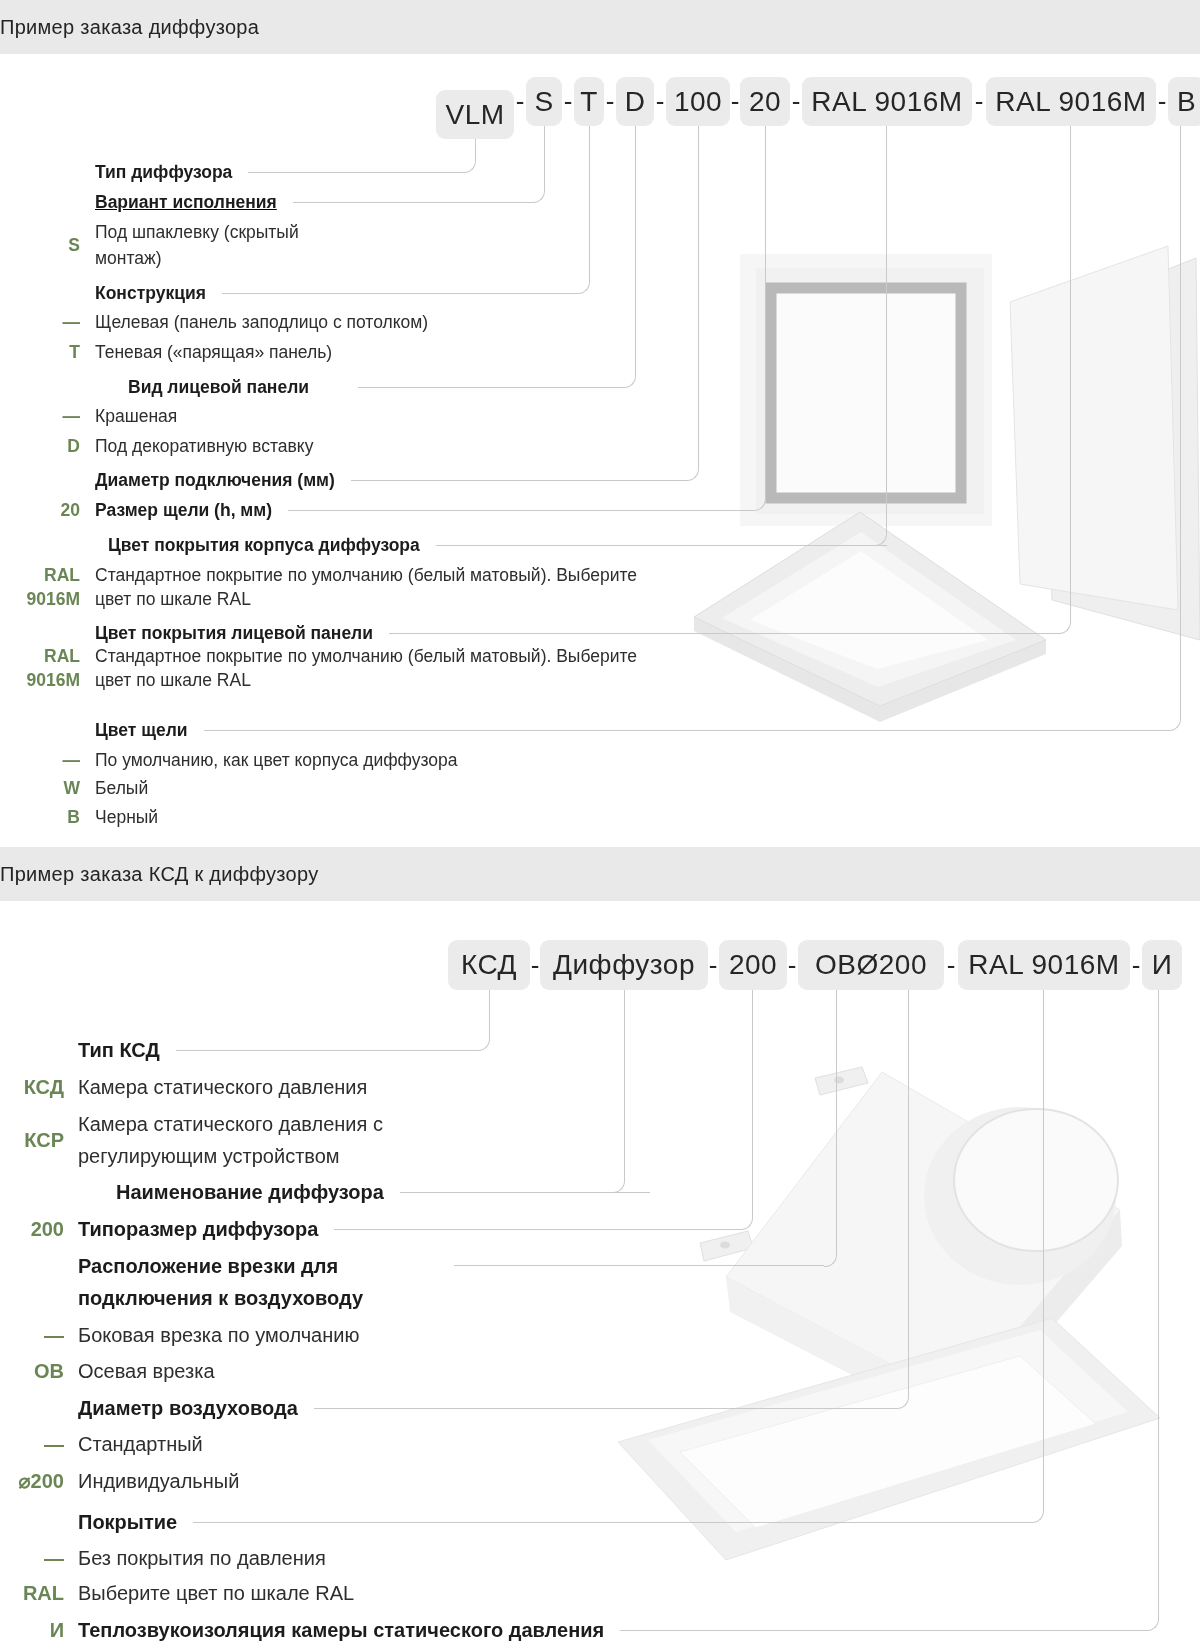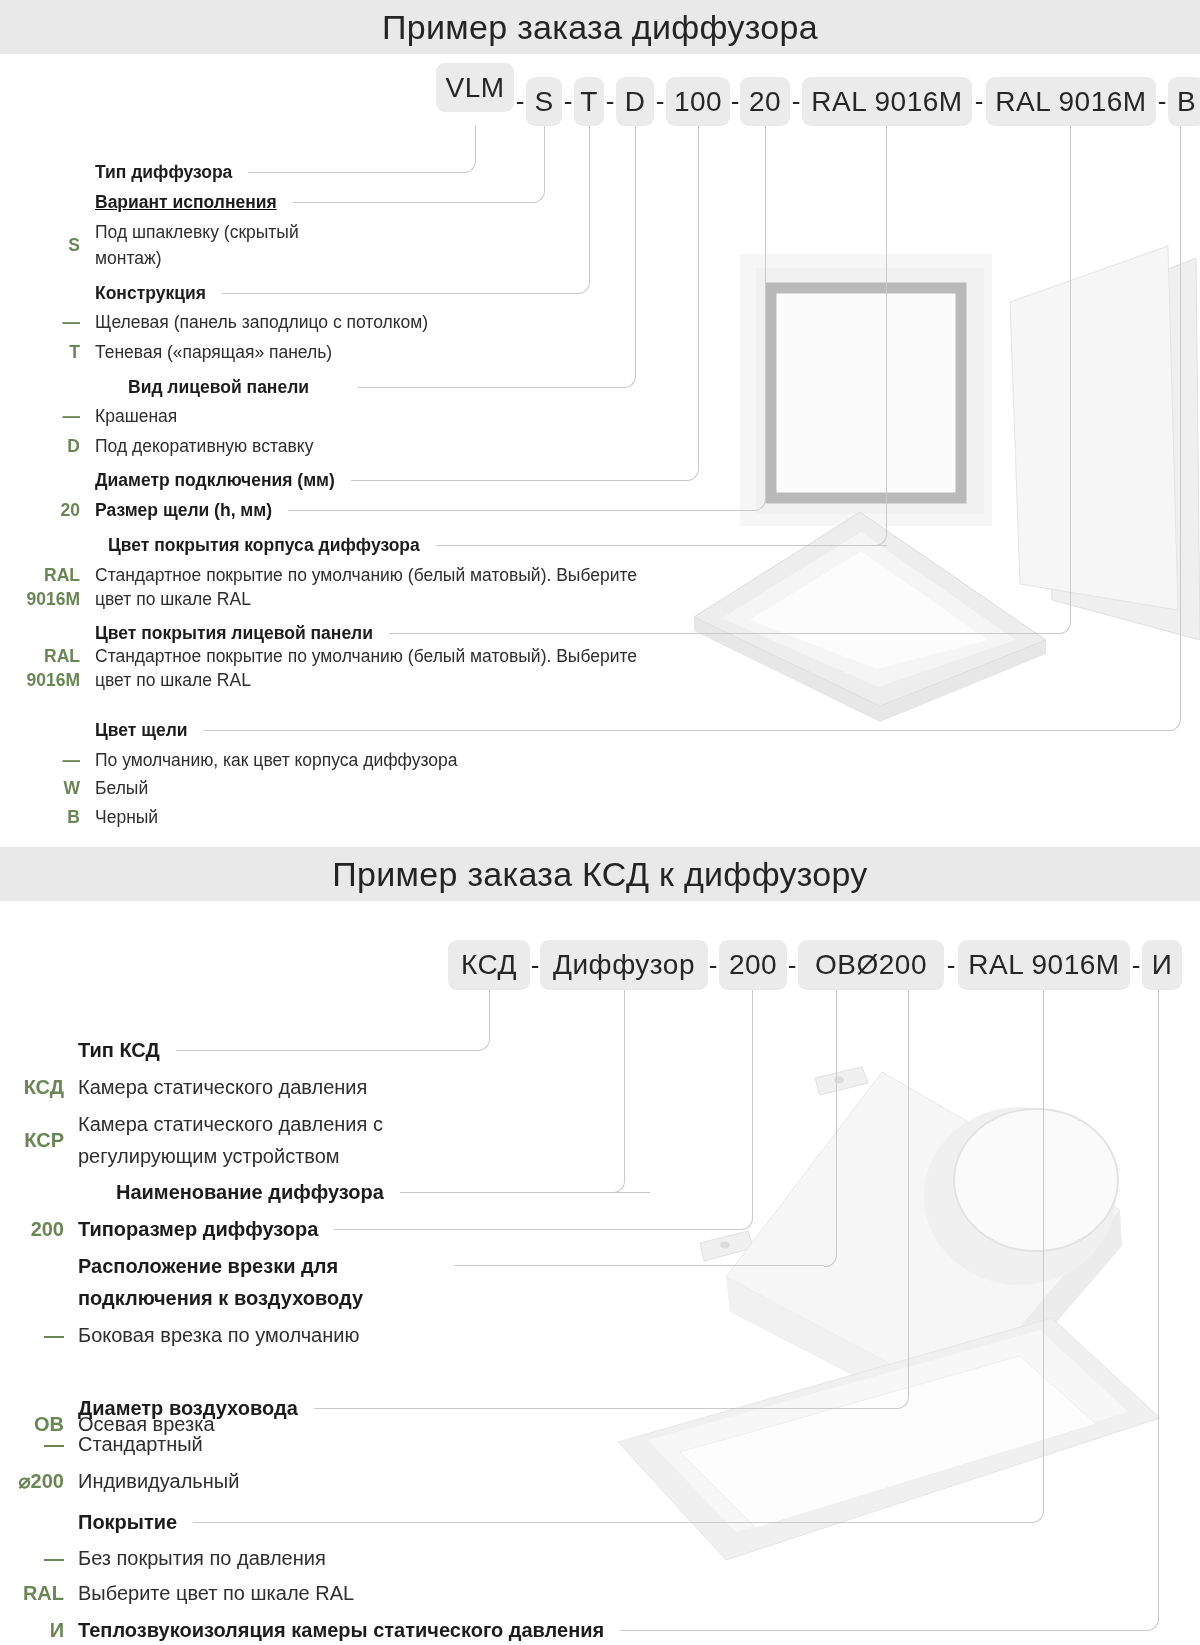--- a/index.html
+++ b/index.html
@@ -7,22 +7,22 @@
     --ink:#1c1c1c;
     --body:#2e2e2e;
     --line:#c9c9c9;
     --boxbg:#ebebeb;
     --barbg:#e9e9e9;
   }
   html,body{margin:0;padding:0;background:#fff;font-family:"Liberation Sans",sans-serif;}
   .page{position:relative;width:1200px;height:1645px;background:#fff;overflow:hidden;}
 
   .bar{position:absolute;left:0;width:1200px;height:54px;background:var(--barbg);
-       display:flex;align-items:center;justify-content:center;
-       font-size:34px;font-weight:500;color:#242424;letter-spacing:.3px;z-index:2;}
+       display:flex;align-items:center;justify-content:flex-start;
+       font-size:20px;font-weight:500;color:#242424;letter-spacing:.3px;z-index:2;}
 
   .codebox{position:absolute;background:var(--boxbg);border-radius:9px;
        display:flex;align-items:center;justify-content:center;
        font-size:28px;font-weight:400;color:#262626;letter-spacing:.5px;z-index:2;white-space:nowrap;}
   .dash{position:absolute;transform:translateX(-50%);z-index:2;
        display:flex;align-items:center;font-size:26px;color:#262626;}
 
   .vline{position:absolute;width:12px;border-right:1.5px solid var(--line);
        border-bottom:1.5px solid var(--line);border-bottom-right-radius:12px;z-index:1;}
 
@@ -58,21 +58,21 @@
     <rect x="756" y="268" width="228" height="246" fill="#f1f1f1"></rect>
     <rect x="771" y="288" width="190" height="210" fill="#fbfbfb" stroke="#b9b9b9" stroke-width="11"></rect>
     <polygon points="1040,320 1196,258 1200,640 1052,600" fill="#efefef" stroke="#e0e0e0"></polygon>
     <polygon points="1010,302 1168,246 1178,610 1020,584" fill="#f6f6f6" stroke="#e4e4e4"></polygon>
     <polygon points="694,617 880,706 1046,640 1046,654 880,722 694,631" fill="#e7e7e7"></polygon>
     <polygon points="694,617 860,512 1046,640 880,706" fill="#ededed" stroke="#dddddd"></polygon>
     <polygon points="722,618 861,532 1016,640 878,687" fill="#f5f5f5"></polygon>
     <polygon points="750,620 861,551 988,640 877,669" fill="#fcfcfc"></polygon>
   </svg>
 
-  <div class="codebox" style="left:436px;top:63px;width:78px;height:49px;">
+  <div class="codebox" style="left:436px;top:90px;width:78px;height:49px;">
       <span>VLM</span>
     </div>
   <div class="dash" style="left:520px;top:77px;height:49px;">
       <span>-</span>
     </div>
   <div class="codebox" style="left:526px;top:77px;width:36px;height:49px;">
       <span>S</span>
     </div>
   <div class="dash" style="left:568px;top:77px;height:49px;">
       <span>-</span>
@@ -301,21 +301,21 @@
   </div>
   <div class="row s2 tl" style="top:1250px;width:824px;">
     <span class="code"></span>
     <span class="text b" style="max-width:360px;">Расположение врезки для подключения к воздуховоду</span>
     <div class="hline"></div>
   </div>
   <div class="row s2" style="top:1319px;width:700px;">
     <span class="code">—</span>
     <span class="text">Боковая врезка по умолчанию</span>
   </div>
-  <div class="row s2" style="top:1408px;width:700px;">
+  <div class="row s2" style="top:1355px;width:700px;">
     <span class="code">ОВ</span>
     <span class="text">Осевая врезка</span>
   </div>
   <div class="row s2" style="top:1392px;width:896px;">
     <span class="code"></span>
     <span class="text b">Диаметр воздуховода</span>
     <div class="hline"></div>
   </div>
   <div class="row s2" style="top:1428px;width:700px;">
     <span class="code">—</span>

